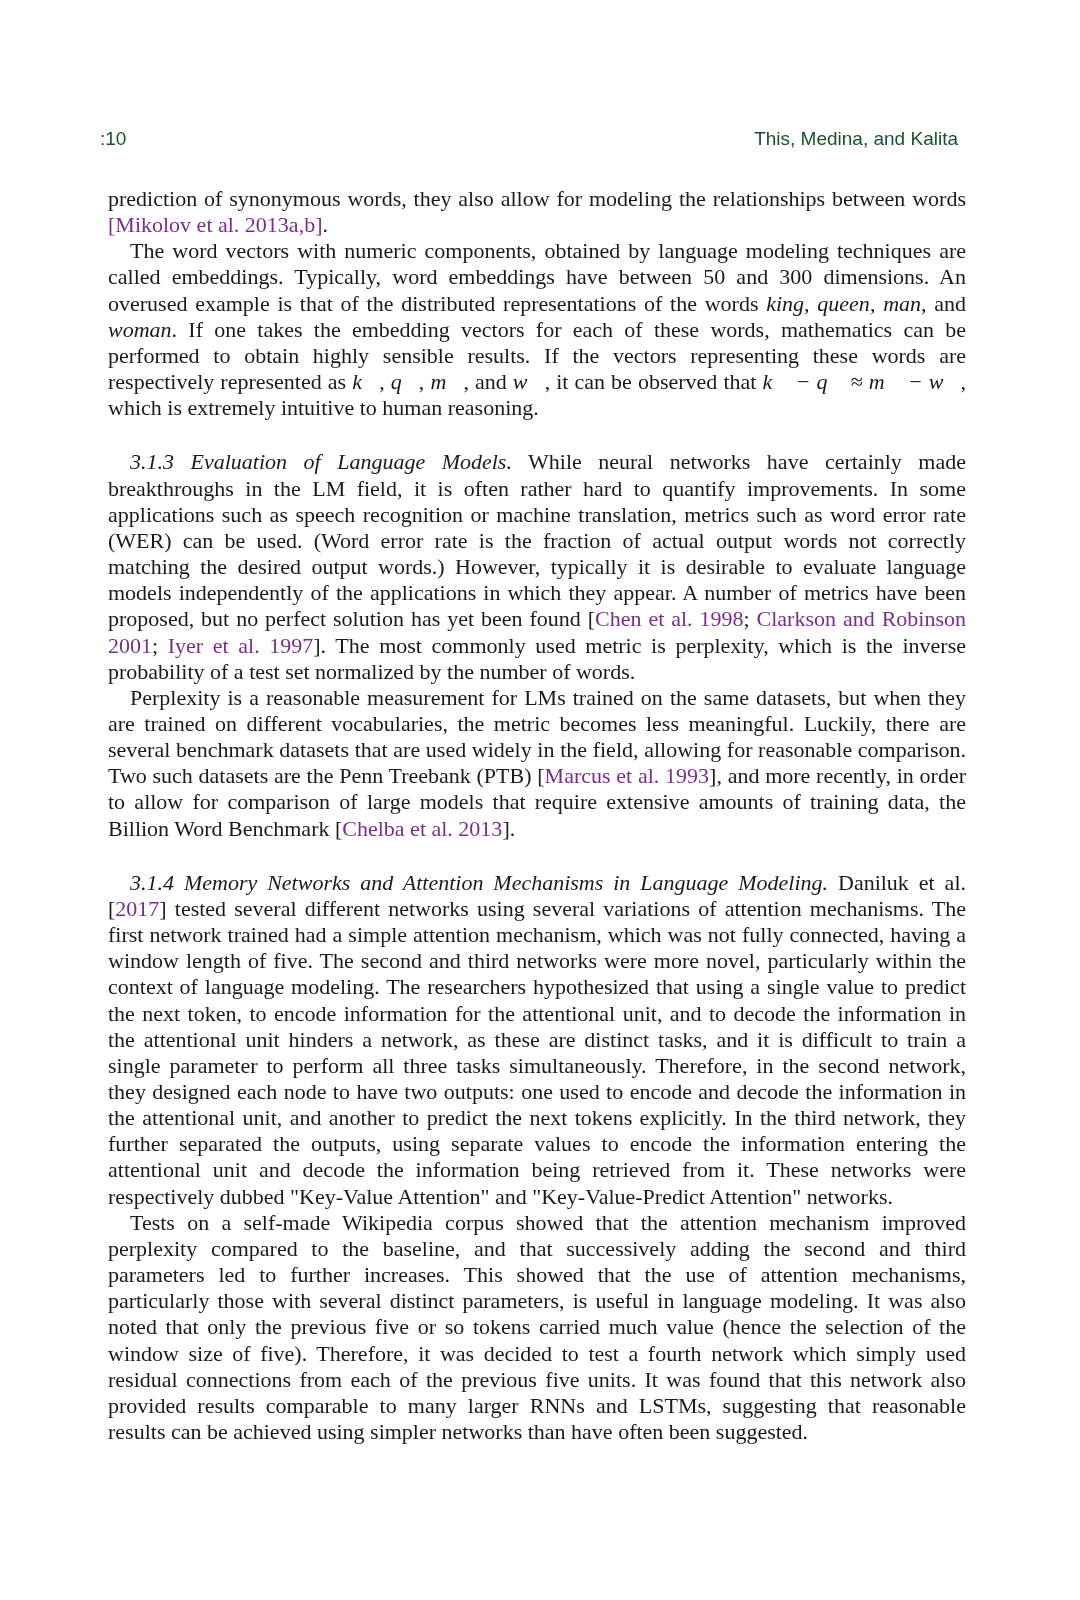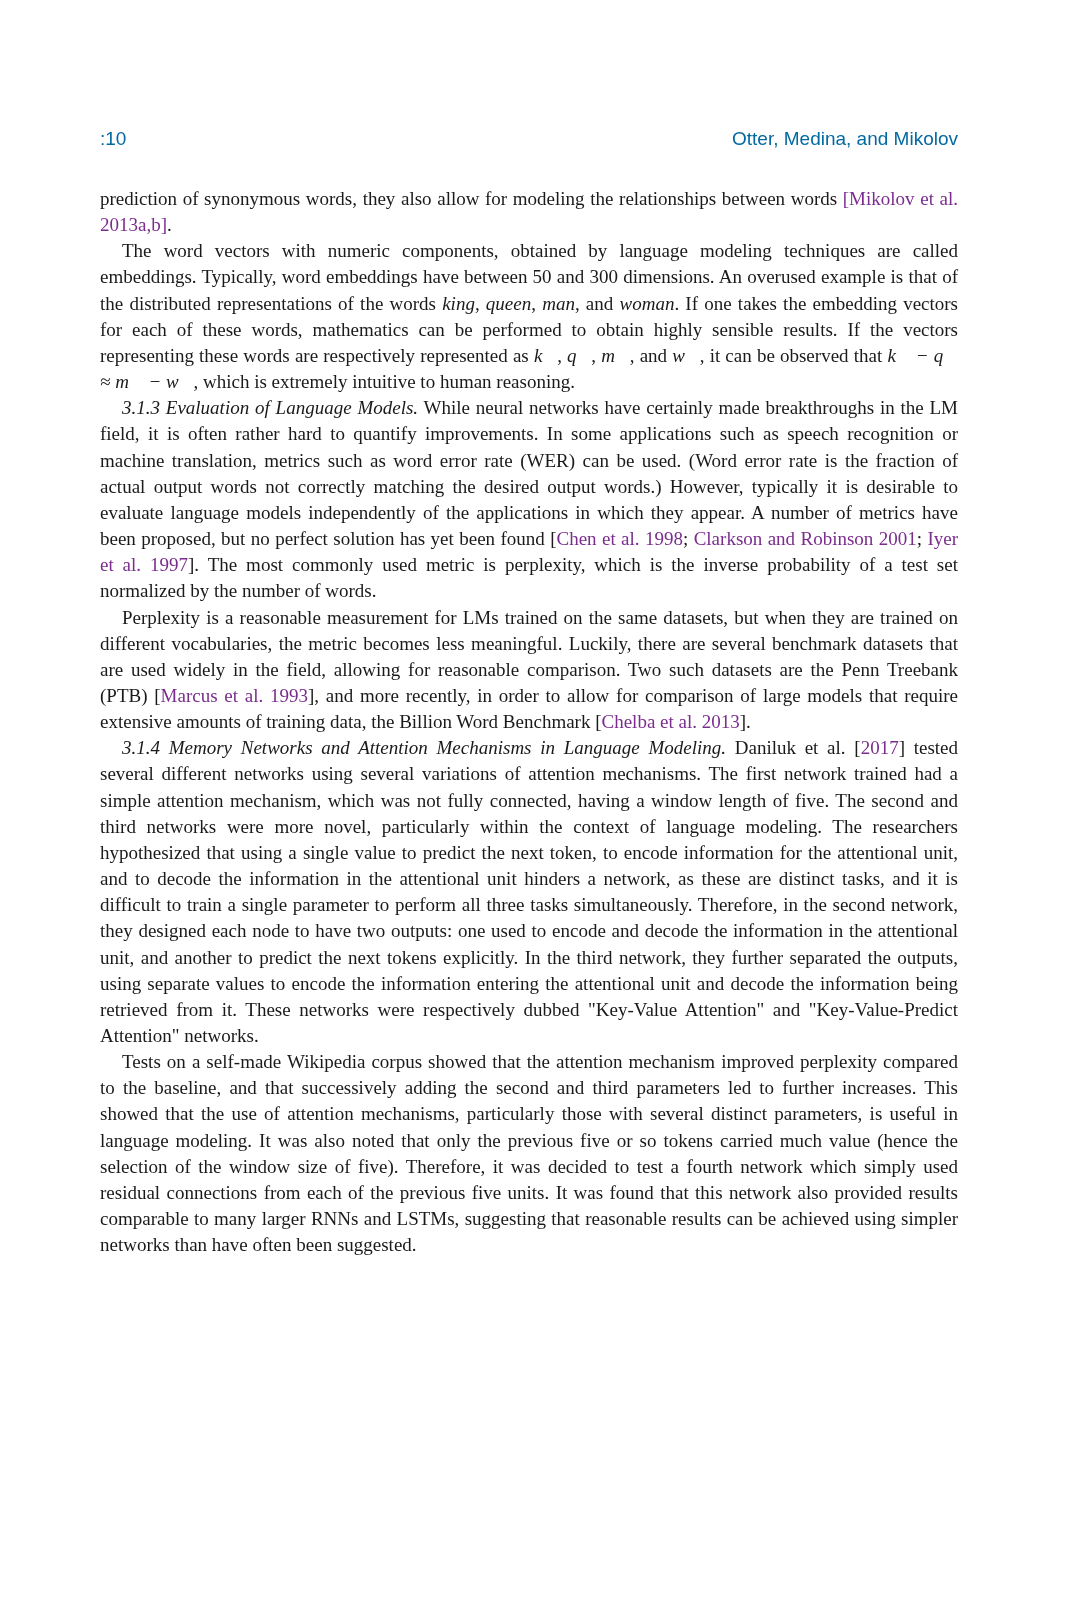--- a/index.html
+++ b/index.html
@@ -1,37 +1,37 @@
 <!DOCTYPE html>
 <html><head>
 <meta charset="utf-8">
 <style>
   html, body { margin: 0; padding: 0; background: #ffffff; }
   body { width: 1080px; height: 1600px; position: relative; overflow: hidden;
          font-family: "Liberation Serif", "DejaVu Serif", serif; color: #1a1a1a; }
   .header { position: absolute; top: 128px; left: 100px; width: 858px; height: 26px;
-            font-family: "Liberation Sans", "DejaVu Sans", sans-serif; font-size: 19px; color: #0369a1; }
+            font-family: "Liberation Sans", "DejaVu Sans", sans-serif; font-size: 19px; color: #14532d; }
   .header .pg { position: absolute; left: 0; top: 0; }
   .header .auth { position: absolute; right: 0; top: 0; }
-  .content { position: absolute; top: 186px; left: 100px; width: 858px;
-             font-size: 19px; line-height: 26.15px; text-align: justify; }
+  .content { position: absolute; top: 186px; left: 108px; width: 858px;
+             font-size: 22px; line-height: 26.15px; text-align: justify; }
   p { margin: 0; text-indent: 22px; }
   p.first { text-indent: 0; }
-  .sec { }
+  .sec { margin-top: 28px; }
   .cite { color: #7b2d8e; }
   em { }
   .vec { font-style: italic; }
   .sech { font-style: italic; }
 </style>
 </head>
 <body>
 
 <div class="header">
   <span class="pg">:10</span>
-  <span class="auth">Otter, Medina, and Mikolov</span>
+  <span class="auth">This, Medina, and Kalita</span>
 </div>
 
 <div class="content">
   <p class="first"><span>prediction of synonymous words, they also allow for modeling the relationships between words </span><a class="cite">[Mikolov et al. 2013a,b]</a><span>.</span></p>
 
   <p><span>The word vectors with numeric components, obtained by language modeling techniques are called embeddings. Typically, word embeddings have between 50 and 300 dimensions. An overused example is that of the distributed representations of the words </span><em>king</em><span>, </span><em>queen</em><span>, </span><em>man</em><span>, and </span><em>woman</em><span>. If one takes the embedding vectors for each of these words, mathematics can be performed to obtain highly sensible results. If the vectors representing these words are respectively represented as </span><span class="vec">k⃗</span><span>, </span><span class="vec">q⃗</span><span>, </span><span class="vec">m⃗</span><span>, and </span><span class="vec">w⃗</span><span>, it can be observed that </span><span class="vec">k⃗ − q⃗ ≈ m⃗ − w⃗</span><span>, which is extremely intuitive to human reasoning.</span></p>
 
   <p class="sec"><span class="sech">3.1.3   Evaluation of Language Models.</span><span> While neural networks have certainly made breakthroughs in the LM field, it is often rather hard to quantify improvements. In some applications such as speech recognition or machine translation, metrics such as word error rate (WER) can be used. (Word error rate is the fraction of actual output words not correctly matching the desired output words.) However, typically it is desirable to evaluate language models independently of the applications in which they appear. A number of metrics have been proposed, but no perfect solution has yet been found [</span><a class="cite">Chen et al. 1998</a><span>; </span><a class="cite">Clarkson and Robinson 2001</a><span>; </span><a class="cite">Iyer et al. 1997</a><span>]. The most commonly used metric is perplexity, which is the inverse probability of a test set normalized by the number of words.</span></p>
 
   <p><span>Perplexity is a reasonable measurement for LMs trained on the same datasets, but when they are trained on different vocabularies, the metric becomes less meaningful. Luckily, there are several benchmark datasets that are used widely in the field, allowing for reasonable comparison. Two such datasets are the Penn Treebank (PTB) [</span><a class="cite">Marcus et al. 1993</a><span>], and more recently, in order to allow for comparison of large models that require extensive amounts of training data, the Billion Word Benchmark [</span><a class="cite">Chelba et al. 2013</a><span>].</span></p>

